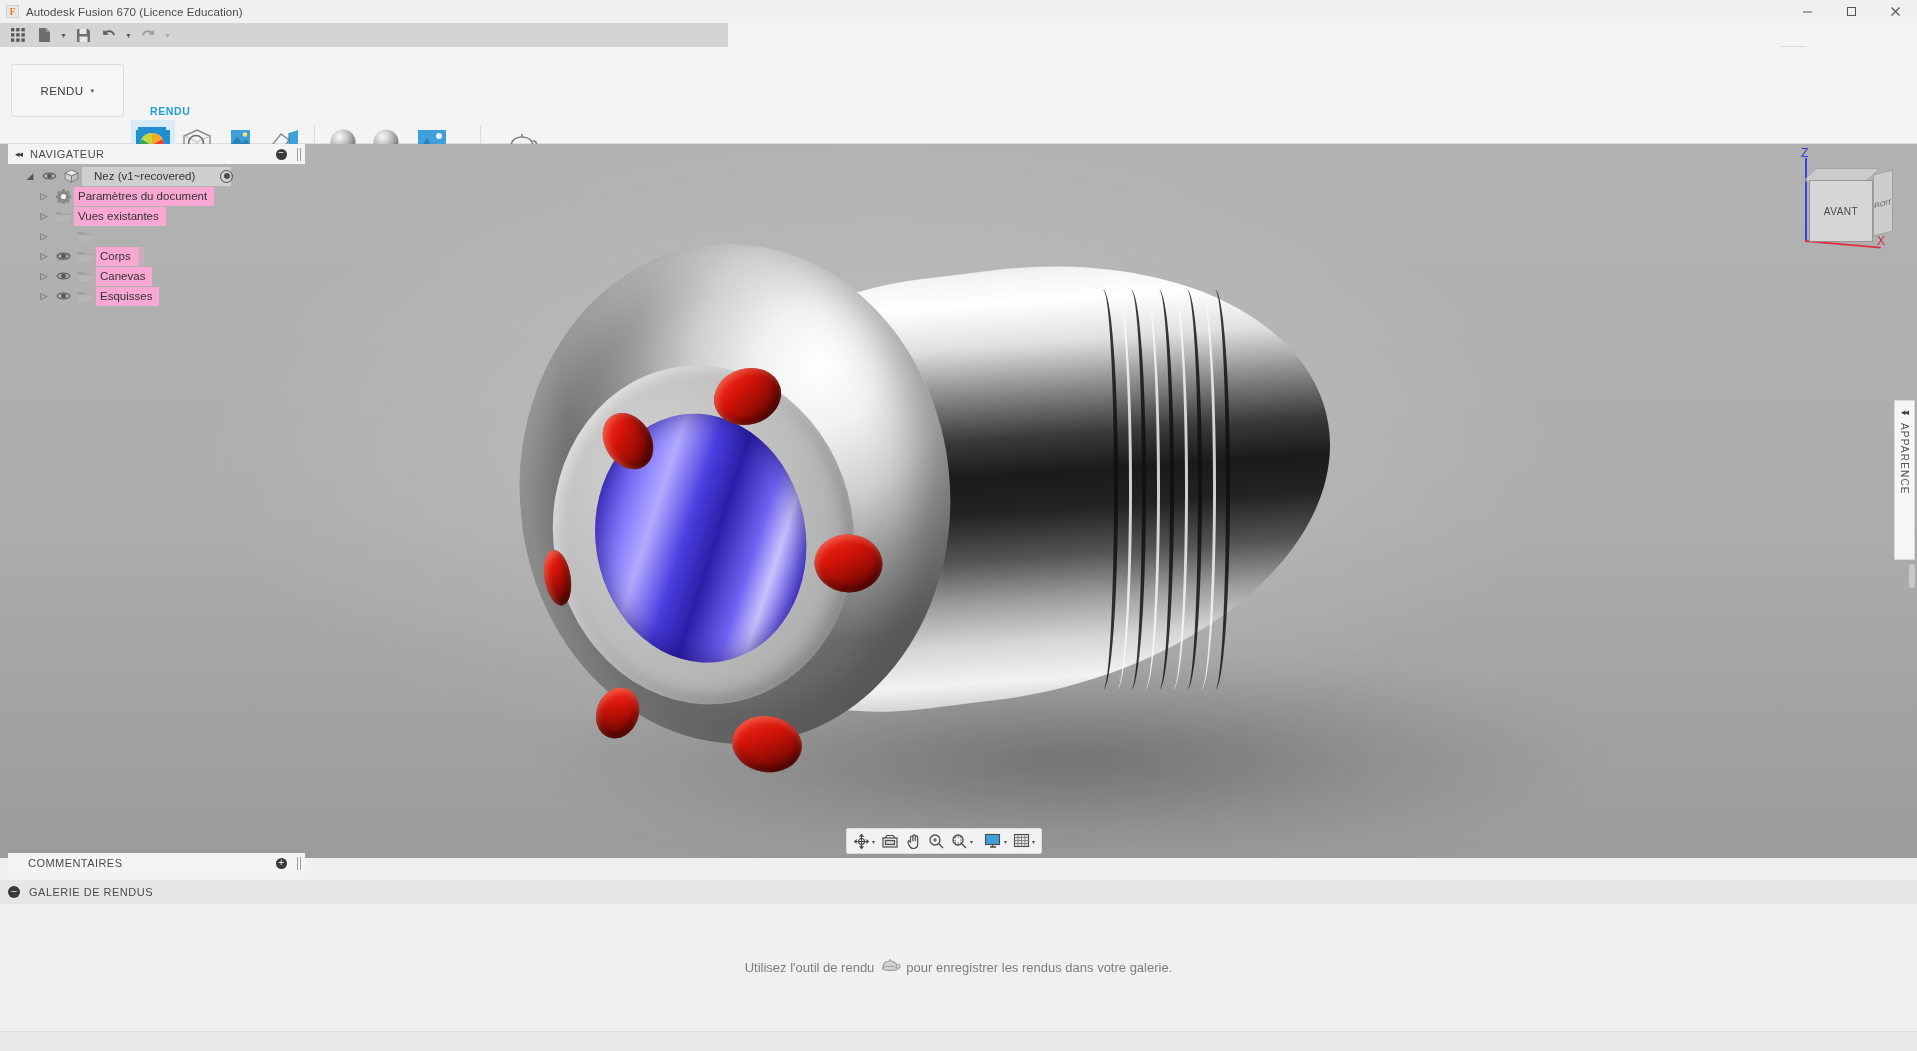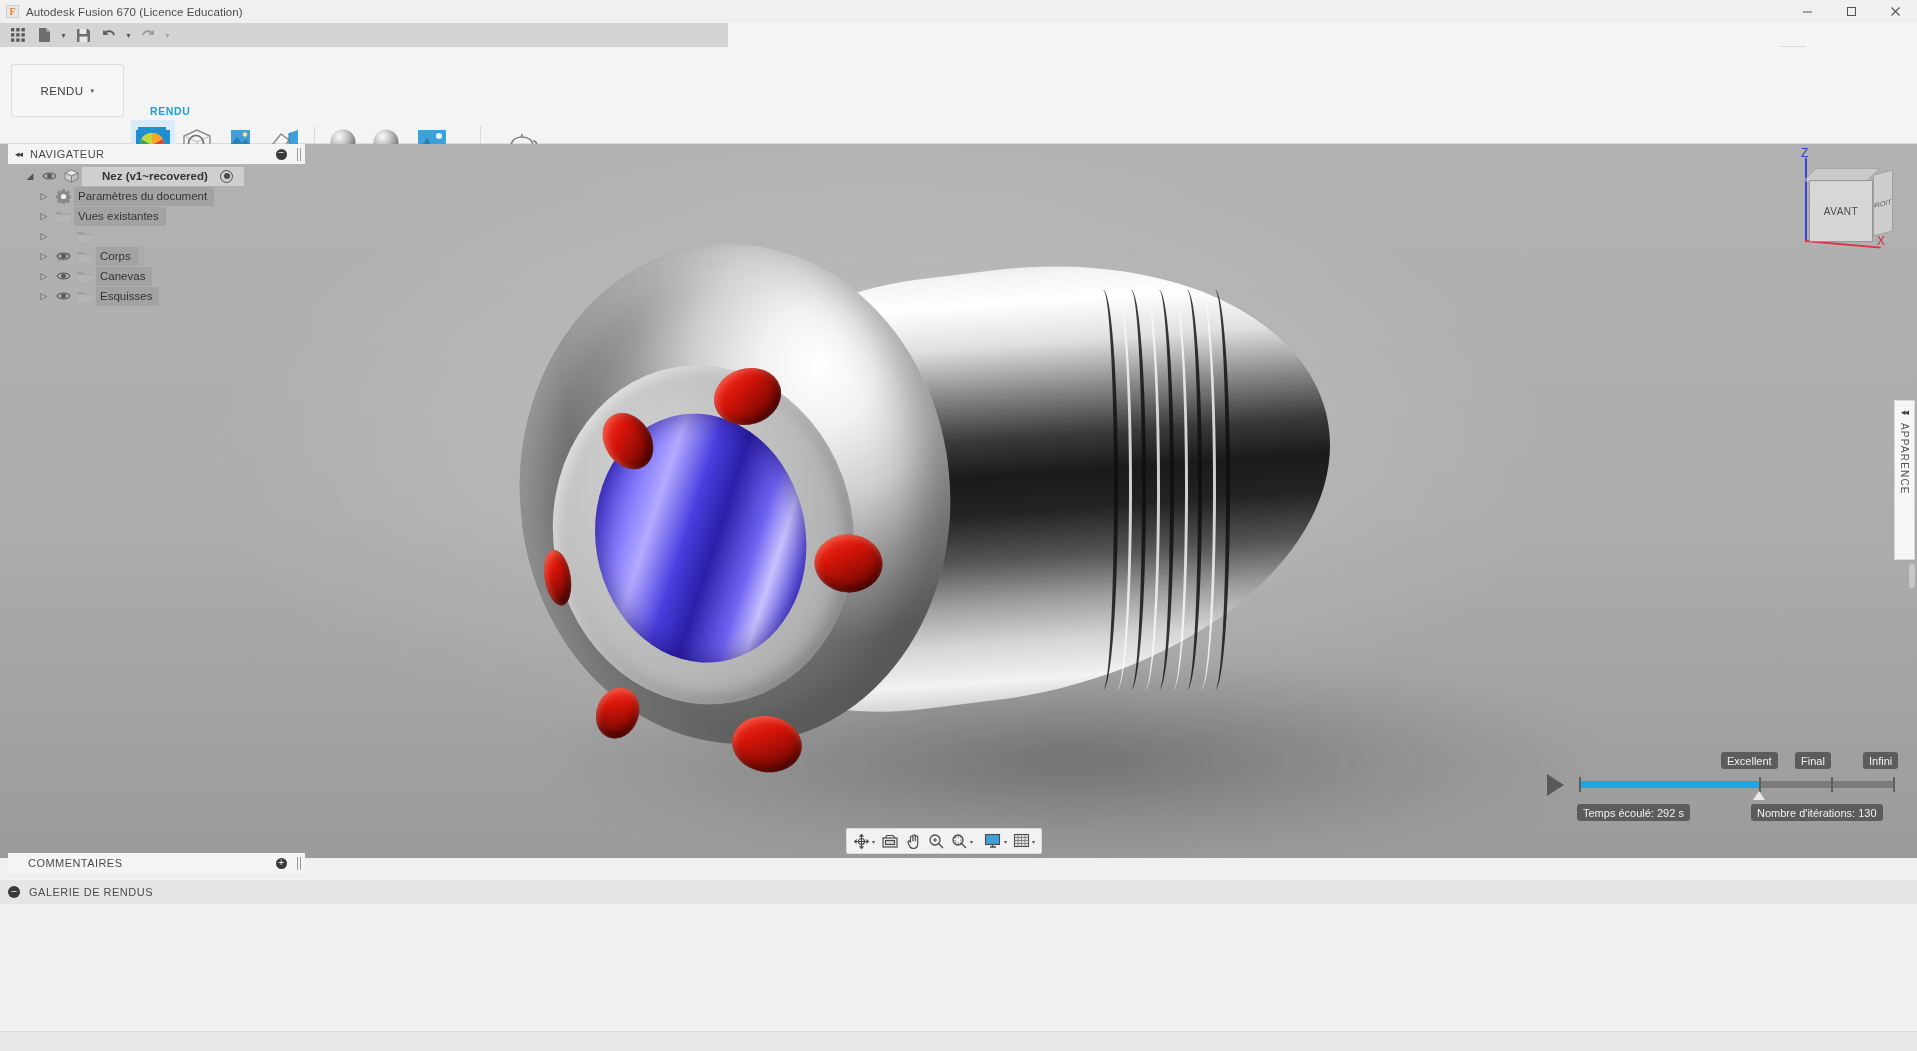--- a/index.html
+++ b/index.html
@@ -146,25 +146,25 @@
   .node {
     display: flex; align-items: center; height: 20px; position: relative;
   }
   .node .expander {
     width: 16px; text-align: center; color: #555; font-size: 9px;
     flex: 0 0 16px;
   }
   .node .eye { width: 22px; display: flex; justify-content: center; color: #6f6f6f; }
   .node .nodeicon { width: 22px; display: flex; justify-content: center; }
   .node .nlabel {
-    background: #a3a3a3; padding: 1px 7px 2px 4px; color: #333; line-height: 16px;
+    background: #f9a8d4; padding: 1px 7px 2px 4px; color: #333; line-height: 16px;
   }
   .node.root .nlabel {
-    background: #cfcfcf; font-weight: bold; padding-right: 36px;
-    padding-left: 20px;
+    background: #cfcfcf; font-weight: normal; padding-right: 36px;
+    padding-left: 12px;
   }
   .node.root .radio {
     position: absolute; width: 13px; height: 13px; border-radius: 50%;
     border: 1.5px solid #4c4c4c; display: flex; align-items: center;
     justify-content: center;
   }
   .node.root .radio i {
     width: 6px; height: 6px; border-radius: 50%; background: #4c4c4c; display:block;
   }
   .dim { opacity: .38; margin-top: 41px; }
@@ -644,36 +644,20 @@
       <div class="vc-side">DROITE</div>
       <div class="vc-face">AVANT</div>
     </div>
 
     <div class="apparence">
       <div class="arrows">◂◂</div>
       <div class="vtext">APPARENCE</div>
     </div>
     <div class="right-scroll"></div>
 
-    <div class="render-hud">
-      <div class="play-tri"></div>
-      <div class="chip" style="left:174px; top:2px;">Excellent</div>
-      <div class="chip" style="left:248px; top:2px;">Final</div>
-      <div class="chip" style="left:316px; top:2px;">Infini</div>
-      <div class="track">
-        <div class="track-fill" id="track-fill" style="width: 57%; background: rgb(31, 166, 232);"></div>
-        <div class="tick" style="left:0px;"></div>
-        <div class="tick" style="left:180px;"></div>
-        <div class="tick" style="left:252px;"></div>
-        <div class="tick" style="left:314px;"></div>
-      </div>
-      <div class="marker" style="left:206px;"></div>
-      <div class="chip" style="left:30px;  top:54px;">Temps écoulé: 292 s</div>
-      <div class="chip" style="left:204px; top:54px;">Nombre d'itérations: 130</div>
-    </div>
 
     <div class="navbar">
       <div class="nav-btn">
         <svg width="17" height="17" viewBox="0 0 17 17" stroke="#4a4a4a" stroke-width="1.2" fill="none">
           <path d="M8.5 1.5 L8.5 15.5 M1.5 8.5 L15.5 8.5"></path>
           <path d="M8.5 1.5 L6.6 3.8 M8.5 1.5 L10.4 3.8 M8.5 15.5 L6.6 13.2 M8.5 15.5 L10.4 13.2"></path>
           <path d="M1.5 8.5 L3.8 6.6 M1.5 8.5 L3.8 10.4 M15.5 8.5 L13.2 6.6 M15.5 8.5 L13.2 10.4"></path>
           <circle cx="8.5" cy="8.5" r="3"></circle>
         </svg>
         <span class="nav-car">▾</span>
@@ -850,15 +834,29 @@
     <span>COMMENTAIRES</span>
     <span class="plus">+</span>
     <span class="grip"></span>
   </div>
 
   <div class="gallery-bar">
     <span class="minus">−</span>
     <span class="glabel">GALERIE DE RENDUS</span>
   </div>
 
+  <div class="gallery-body">
+    <div class="gallery-hint">
+      <span>Utilisez l'outil de rendu</span>
+      <span>
+        <svg width="22" height="18" viewBox="0 0 22 18">
+          <path d="M4 11 C4 6 7 4 11 4 C15 4 18 6 18 11 Z" fill="#d4d4d4" stroke="#9a9a9a" stroke-width="1.2"></path>
+          <path d="M18 7 C21.5 7 22 11 18.6 11.6" fill="none" stroke="#9a9a9a" stroke-width="1.2"></path>
+          <ellipse cx="11" cy="11.4" rx="7.6" ry="1.9" fill="#d4d4d4" stroke="#9a9a9a" stroke-width="1.2"></ellipse>
+          <path d="M11 4 L11 2" stroke="#9a9a9a" stroke-width="1.2"></path>
+        </svg>
+      </span>
+      <span>pour enregistrer les rendus dans votre galerie.</span>
+    </div>
+  </div>
 
   <div class="statusbar"></div>
 </div>
 
 </body></html>

